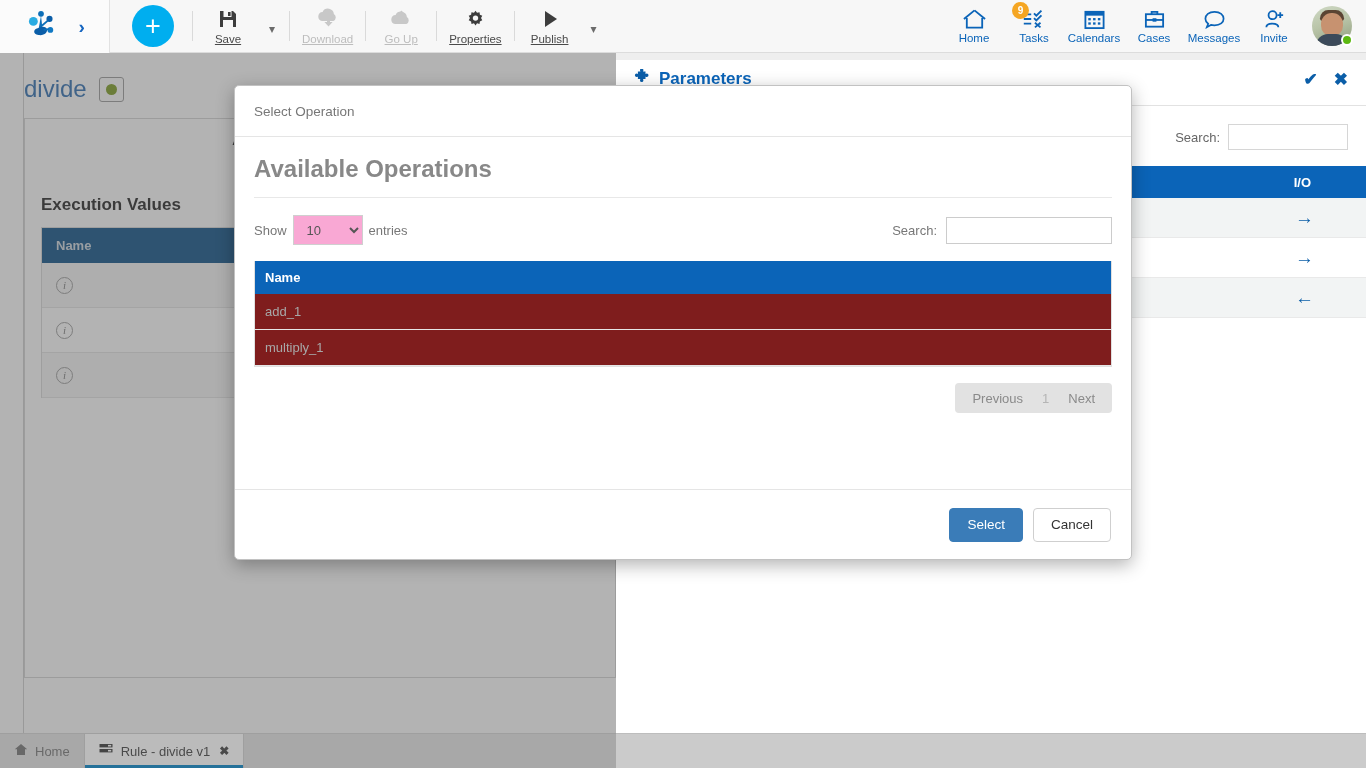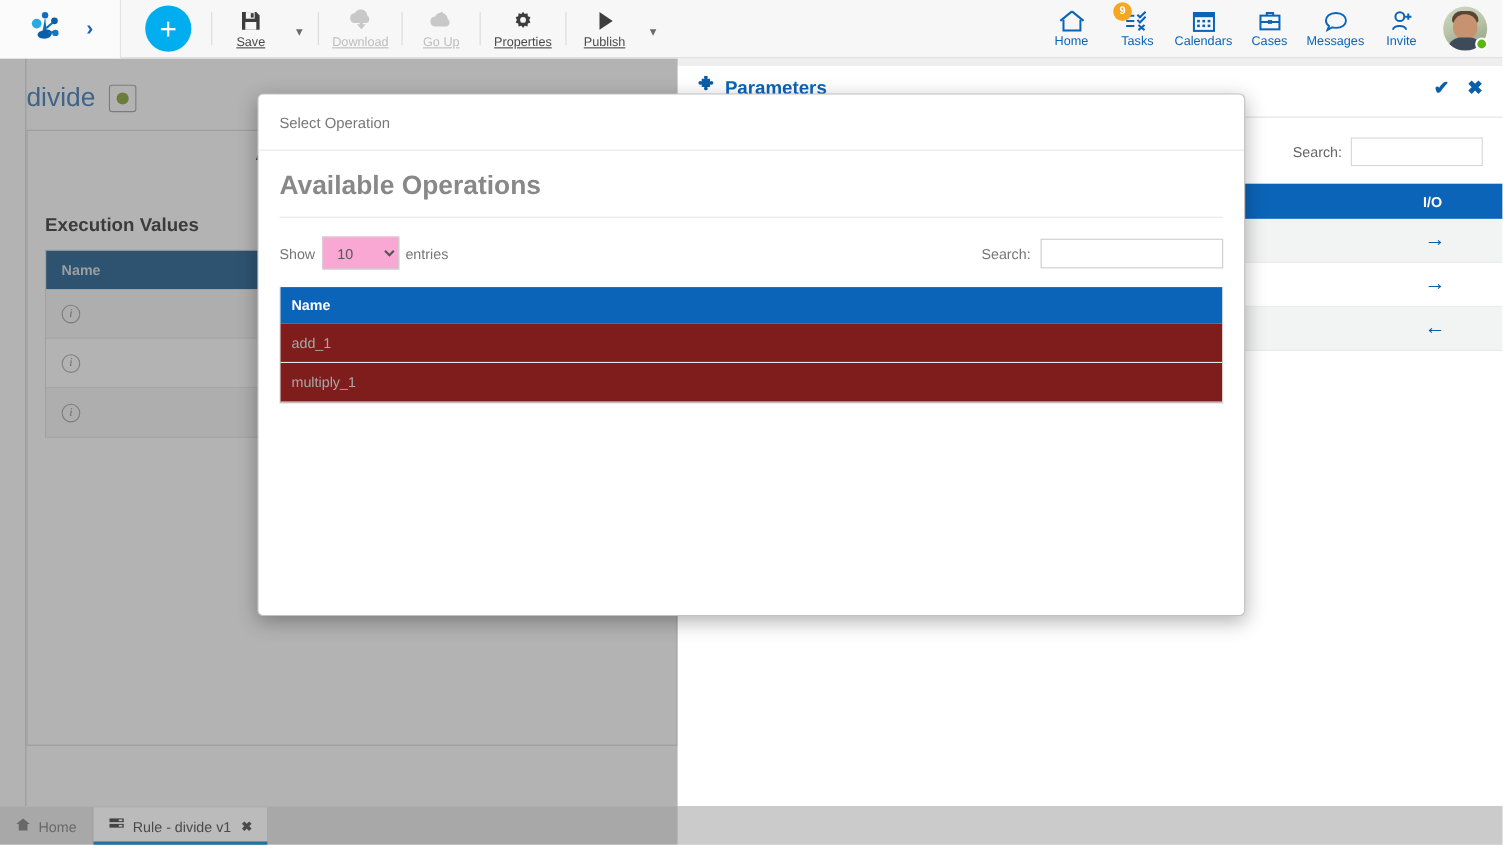--- a/index.html
+++ b/index.html
@@ -484,22 +484,33 @@
           <span class="dt-th">Name</span>
         </div>
         <div class="dt-row odd">
           <span>add_1</span>
         </div>
         <div class="dt-row odd">
           <span>multiply_1</span>
         </div>
       </div>
 
-    </div>
-
+      <div class="dt-pager">
+        <div class="pager-pill">
+          <span class="pg-item">Previous</span>
+          <span class="pg-item num">1</span>
+          <span class="pg-item">Next</span>
+        </div>
+      </div>
+    </div>
+
+    <div class="modal-footer">
+      <button class="btn btn-primary">Select</button>
+      <button class="btn btn-default">Cancel</button>
+    </div>
   </div>
 
   <div class="taskbar">
     <div class="tb-tab inactive">
       <span>
         <svg width="14" height="13" viewBox="0 0 14 13">
           <path d="M7 1 L13.2 6.2 H11 V12 H3 V6.2 H0.8 Z" fill="#6f6f6f"></path>
         </svg>
       </span>
       <span>Home</span>

